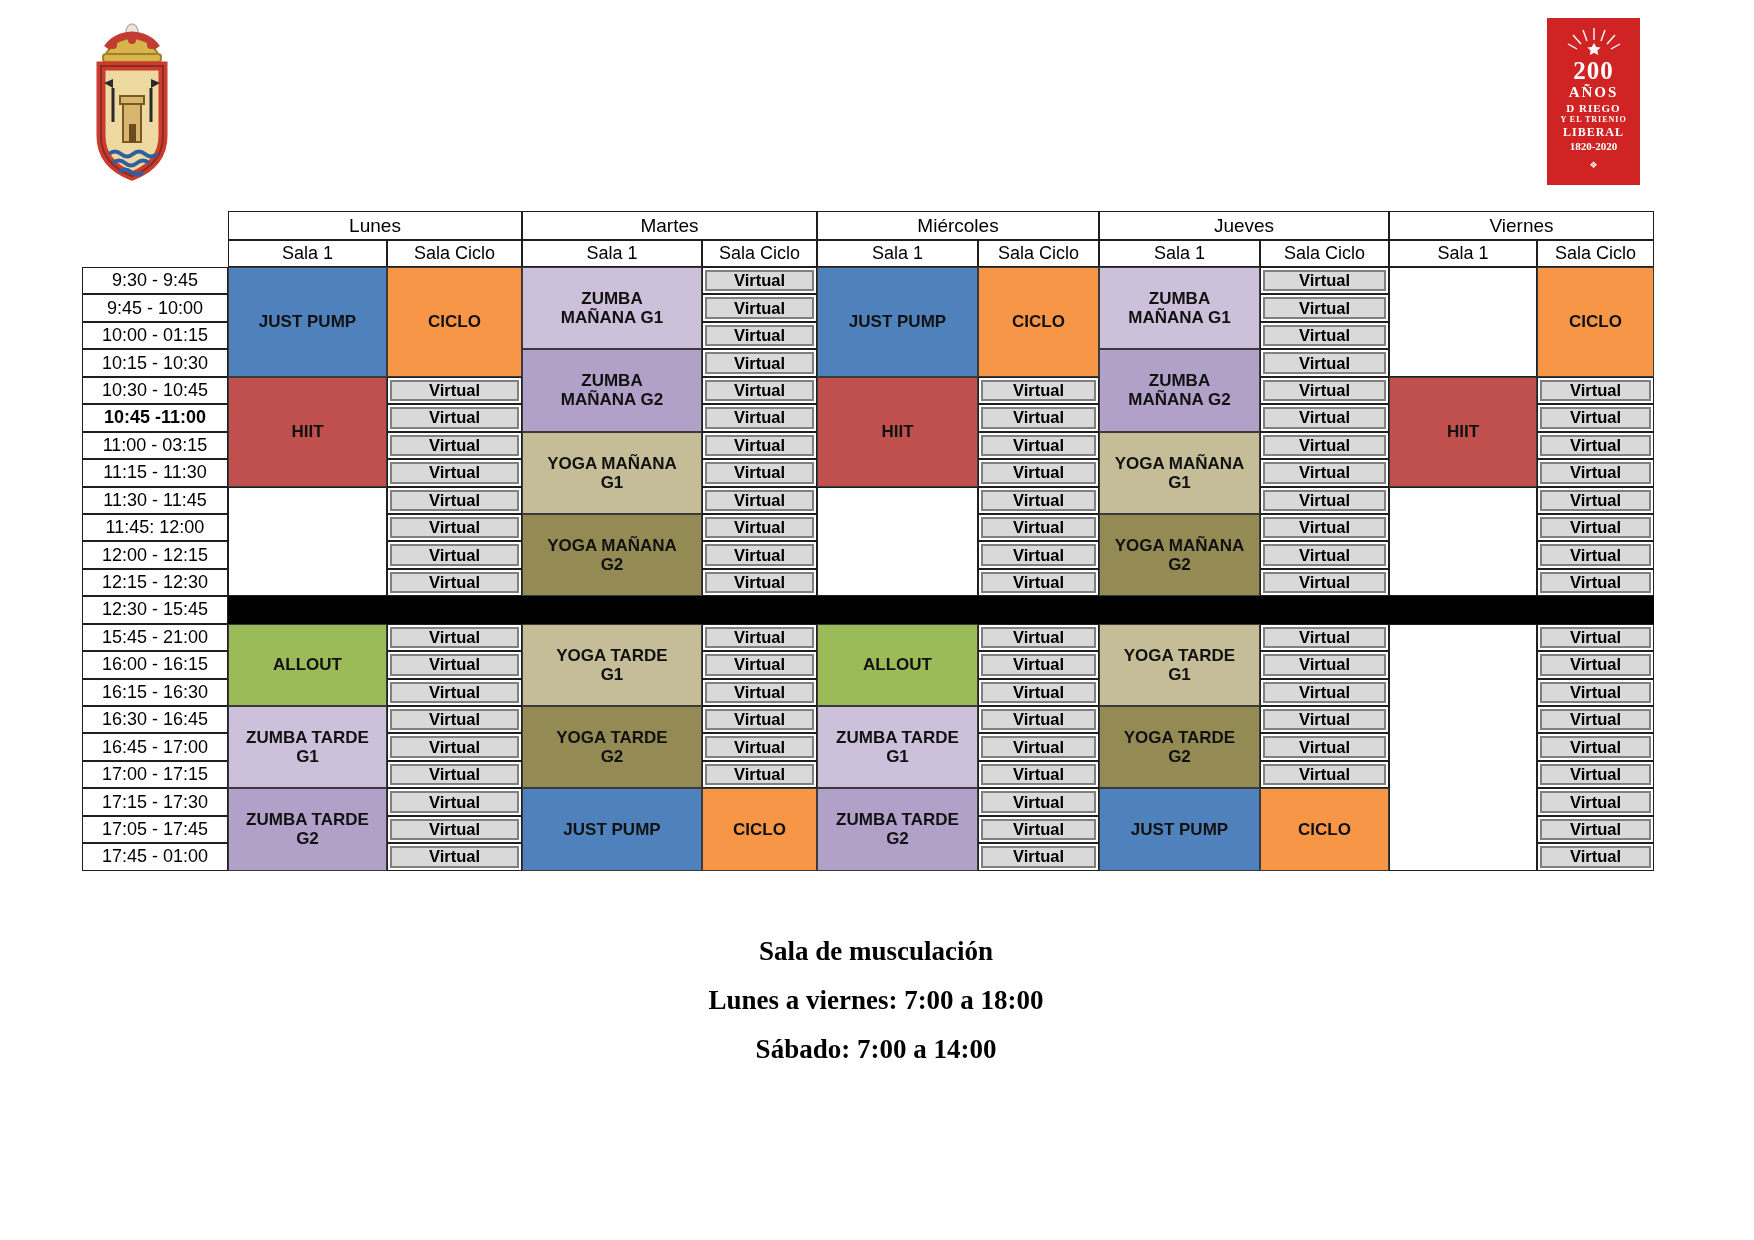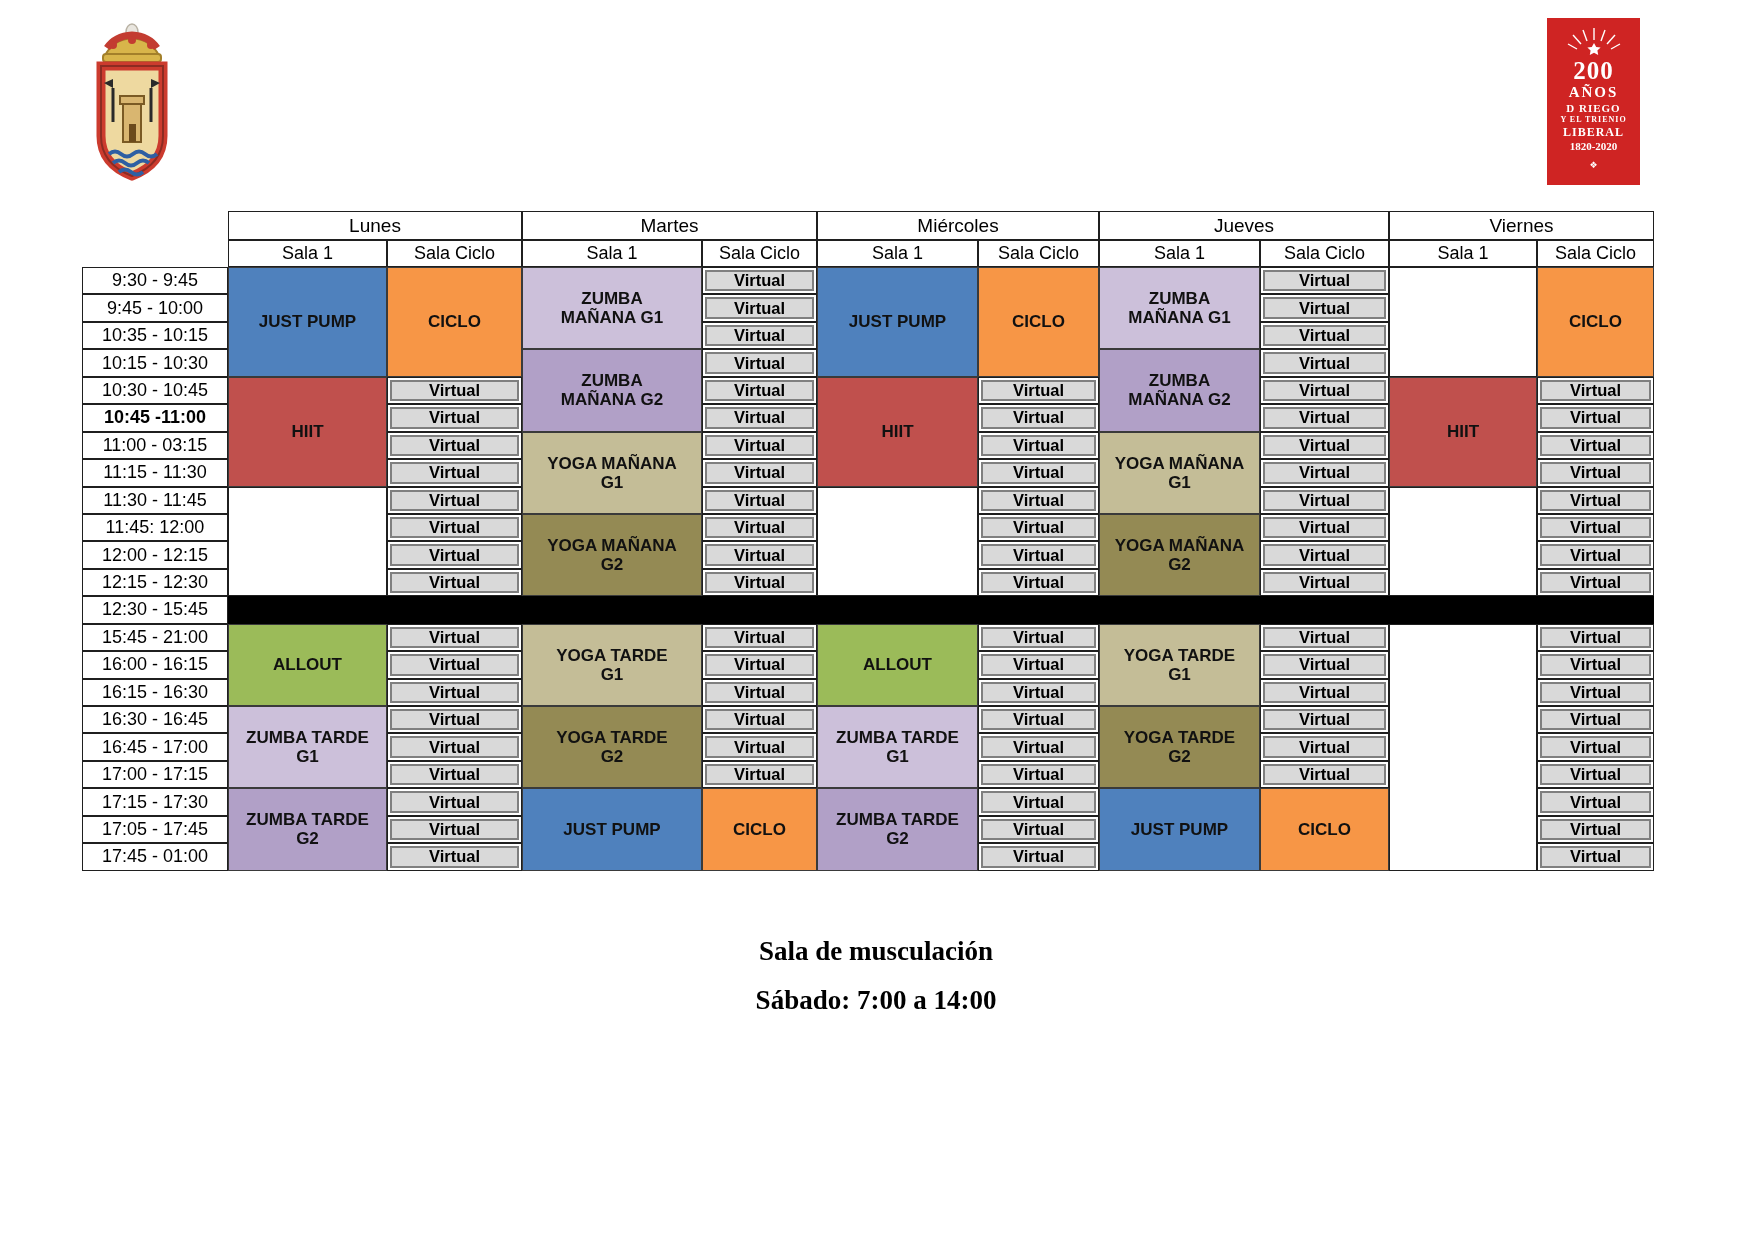--- a/index.html
+++ b/index.html
@@ -114,21 +114,21 @@
     <div class="cell hroom" style="grid-area: 2 / 6 / span 1;">Sala 1</div>
     <div class="cell hroom" style="grid-area: 2 / 7 / span 1;">Sala Ciclo</div>
     <div class="cell hday" style="grid-area: 1 / 8 / span 1 / span 2;">Jueves</div>
     <div class="cell hroom" style="grid-area: 2 / 8 / span 1;">Sala 1</div>
     <div class="cell hroom" style="grid-area: 2 / 9 / span 1;">Sala Ciclo</div>
     <div class="cell hday" style="grid-area: 1 / 10 / span 1 / span 2;">Viernes</div>
     <div class="cell hroom" style="grid-area: 2 / 10 / span 1;">Sala 1</div>
     <div class="cell hroom" style="grid-area: 2 / 11 / span 1;">Sala Ciclo</div>
     <div class="cell time" style="grid-area: 3 / 1 / span 1;">9:30 - 9:45</div>
     <div class="cell time" style="grid-area: 4 / 1 / span 1;">9:45 - 10:00</div>
-    <div class="cell time" style="grid-area: 5 / 1 / span 1;">10:35 - 10:15</div>
+    <div class="cell time" style="grid-area: 5 / 1 / span 1;">10:00 - 01:15</div>
     <div class="cell time" style="grid-area: 6 / 1 / span 1;">10:15 - 10:30</div>
     <div class="cell time" style="grid-area: 7 / 1 / span 1;">10:30 - 10:45</div>
     <div class="cell time" style="grid-area: 8 / 1 / span 1; font-weight: bold;">10:45 -11:00</div>
     <div class="cell time" style="grid-area: 9 / 1 / span 1;">11:00 - 03:15</div>
     <div class="cell time" style="grid-area: 10 / 1 / span 1;">11:15 - 11:30</div>
     <div class="cell time" style="grid-area: 11 / 1 / span 1;">11:30 - 11:45</div>
     <div class="cell time" style="grid-area: 12 / 1 / span 1;">11:45: 12:00</div>
     <div class="cell time" style="grid-area: 13 / 1 / span 1;">12:00 - 12:15</div>
     <div class="cell time" style="grid-area: 14 / 1 / span 1;">12:15 - 12:30</div>
     <div class="cell time" style="grid-area: 15 / 1 / span 1;">12:30 - 15:45</div>
@@ -444,14 +444,15 @@
     <div class="cell vwrap" style="grid-area: 23 / 11 / span 1;">
       <div class="vbox" style="background: rgb(217, 217, 217); border: 2px solid rgb(127, 127, 127);">Virtual</div>
     </div>
     <div class="cell vwrap" style="grid-area: 24 / 11 / span 1;">
       <div class="vbox" style="background: rgb(217, 217, 217); border: 2px solid rgb(127, 127, 127);">Virtual</div>
     </div>
   </div>
 
 <div class="footer">
   <p>Sala de musculación</p>
+  <p>Lunes a viernes: 7:00 a 18:00</p>
   <p>Sábado: 7:00 a 14:00</p>
 </div>
 
 </body></html>

